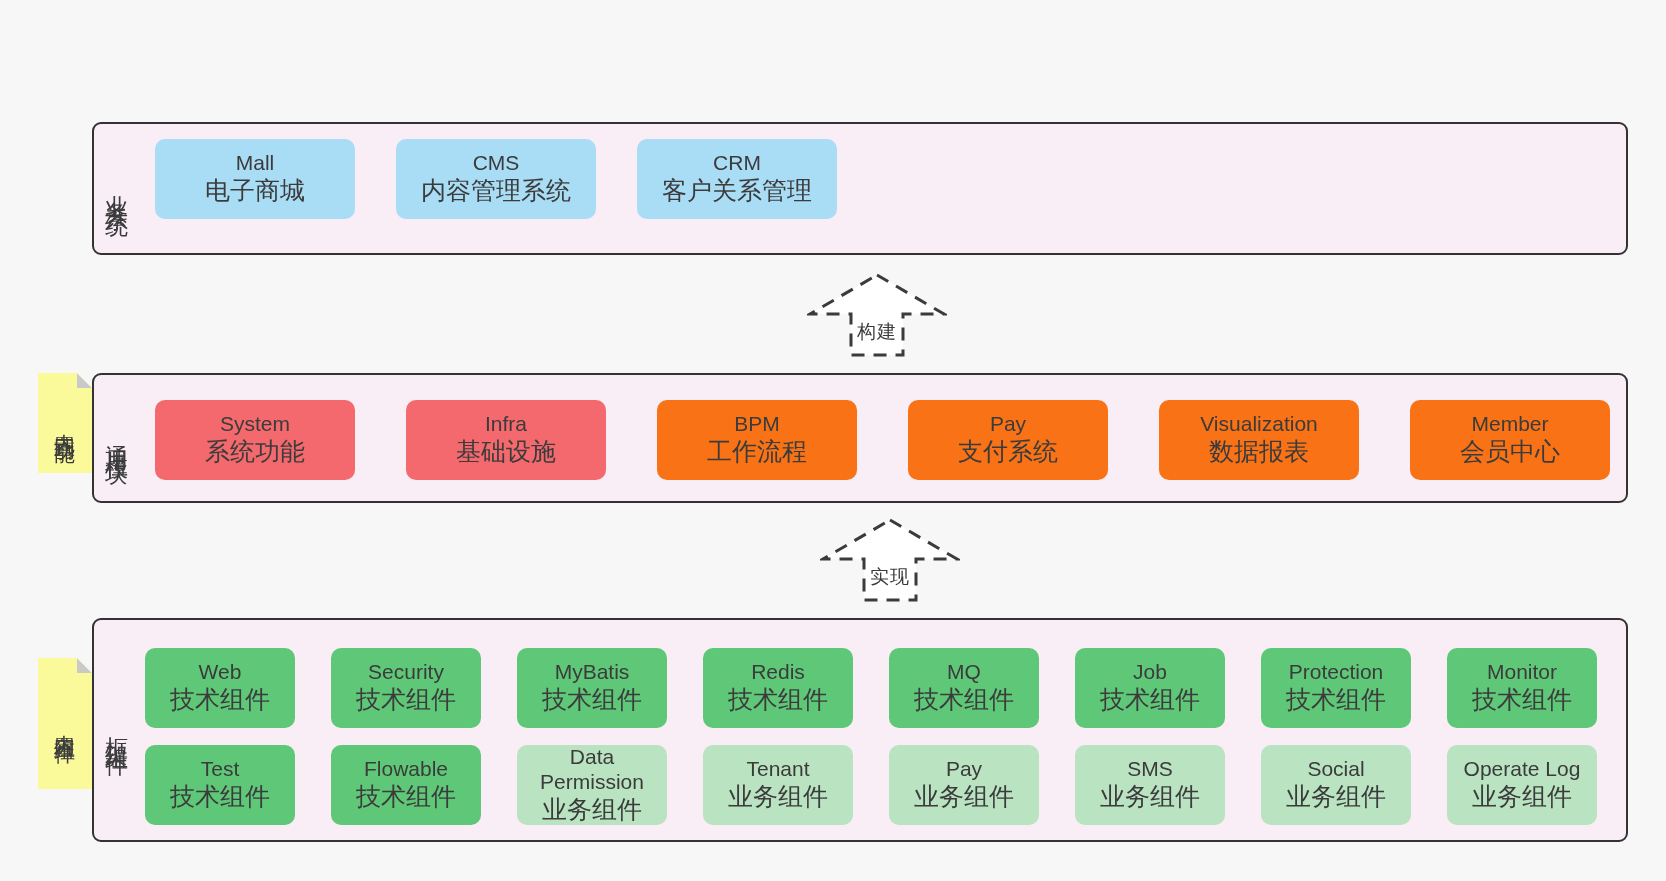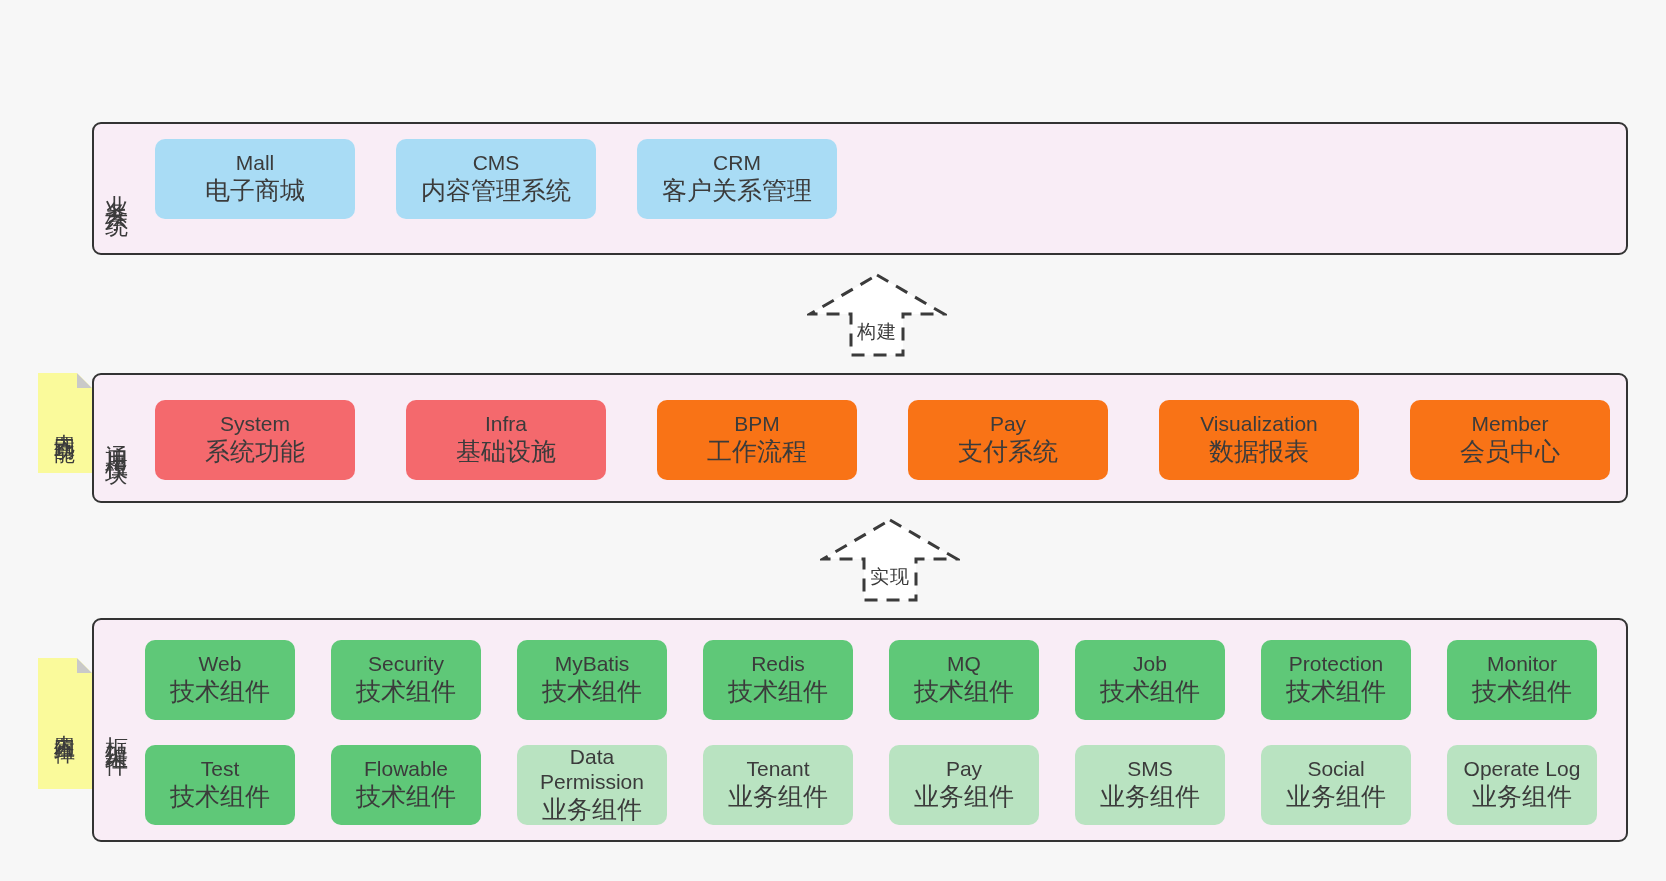--- a/index.html
+++ b/index.html
@@ -19,21 +19,21 @@
 
   .side-label{
     position:absolute;left:11px;top:50%;transform:translateY(-50%);
     writing-mode:vertical-lr;text-orientation:upright;
     font-size:23px;letter-spacing:6px;color:#3b3b3b;line-height:1;
   }
 
   .row{position:absolute;display:flex;}
   #panel-business .row{left:61px;top:15px;gap:41px;}
   #panel-modules  .row{left:61px;top:25px;gap:51px;}
-  #panel-components .row1{left:51px;top:20px;gap:36px;}
+  #panel-components .row1{left:51px;top:28px;gap:36px;}
   #panel-components .row2{left:51px;top:125px;gap:36px;}
 
   .box{
     width:200px;height:80px;border-radius:10px;box-sizing:border-box;
     display:flex;flex-direction:column;align-items:center;justify-content:center;
     text-align:center;padding:4px 6px;
   }
   .small .box{width:150px;}
   .box-title{font-size:21px;line-height:1.2;}
   .box-sub{font-size:25px;line-height:1.3;font-family:Liberation Serif, serif;}

